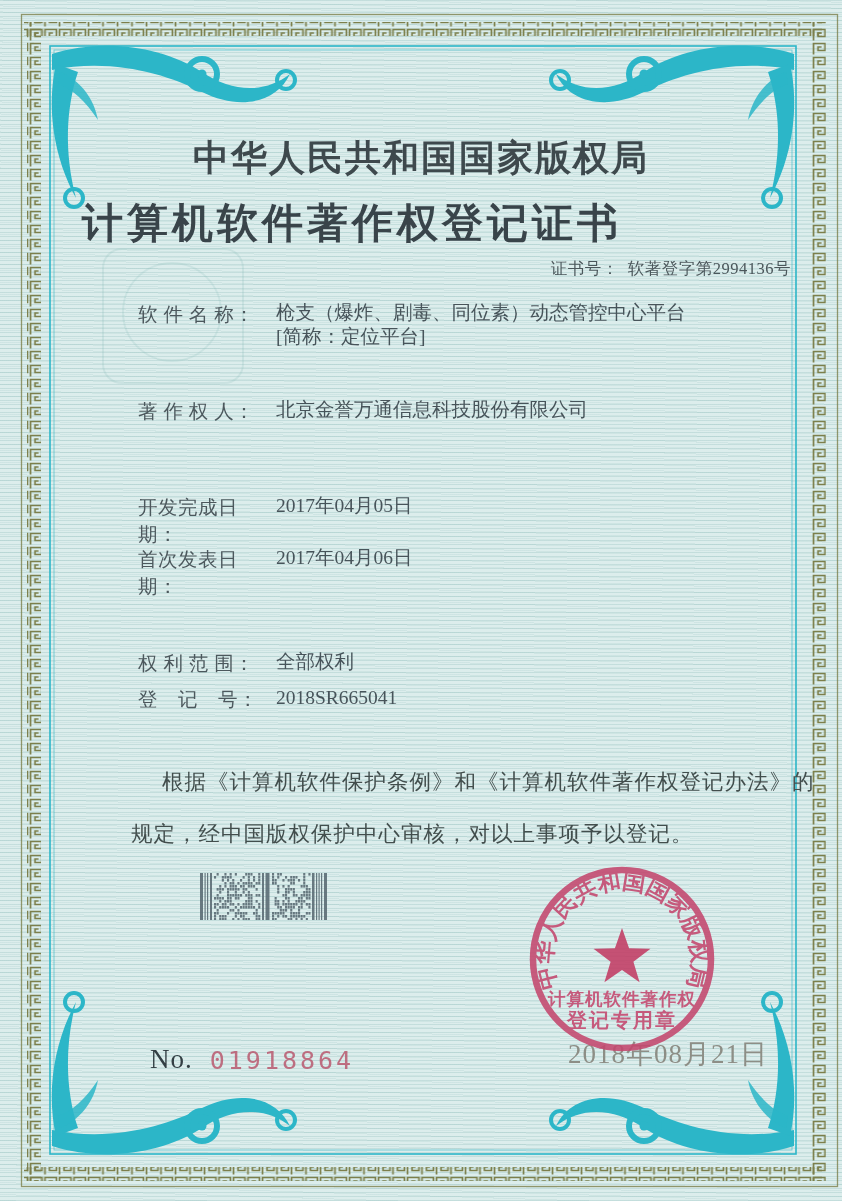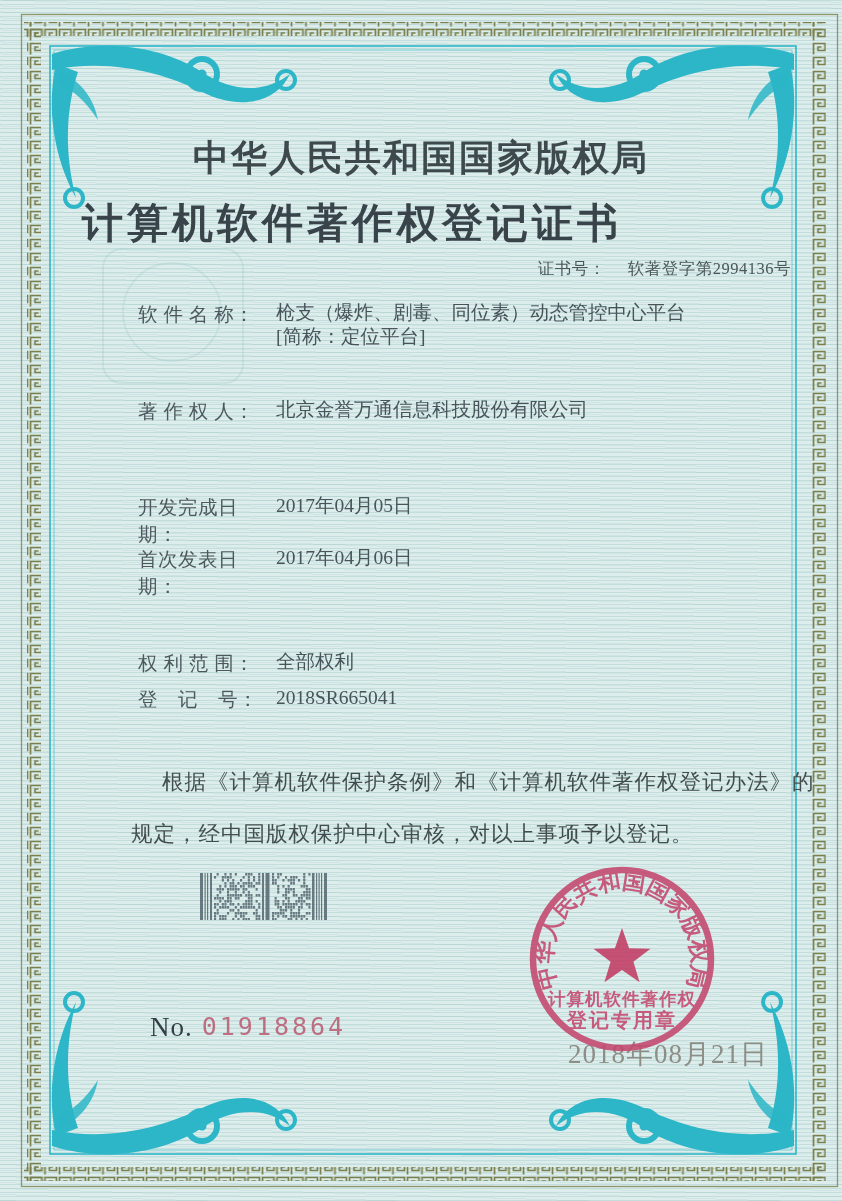--- a/index.html
+++ b/index.html
@@ -15,30 +15,30 @@
   svg.frame{position:absolute;left:0;top:0;z-index:1;}
   .emboss{position:absolute;left:102px;top:248px;width:138px;height:132px;z-index:0;
     border:2px solid rgba(128,182,178,.30);border-radius:20px;opacity:.65;}
   .emboss:after{content:"";position:absolute;left:18px;top:12px;width:96px;height:96px;
     border:2px solid rgba(128,182,178,.28);border-radius:50%;}
   .issuer{left:0;top:134px;width:842px;text-align:center;font-size:36px;font-weight:700;
     color:#3e494d;letter-spacing:2px;z-index:2;}
   .cert-title{left:0;top:196px;width:704px;text-align:center;font-size:41px;font-weight:700;
     color:#39444a;letter-spacing:4px;z-index:2;}
   .cert-no{right:51px;top:258px;font-size:16.5px;color:#4b575b;z-index:2;letter-spacing:.5px;}
-  .cert-no .lbl{margin-right:22px;}
+  .cert-no .lbl{margin-right:9px;}
   .frow{position:absolute;left:138px;z-index:2;color:#4c585d;font-size:19.5px;}
   .flabel{display:inline-block;width:130px;letter-spacing:.5px;}
   .fvalue{position:absolute;left:138px;top:0;width:520px;white-space:nowrap;color:#47545a;}
   .fvalue .vline{line-height:23.5px;}
   .stmt{position:absolute;z-index:2;font-size:21.5px;letter-spacing:1px;color:#424e4d;white-space:nowrap;}
   .barcode{left:200px;top:873px;z-index:2;}
   .sealwrap{left:520px;top:862px;width:205px;height:205px;z-index:4;}
   .seal-date{left:552px;top:1036px;z-index:3;font-size:27px;color:#8d8e86;letter-spacing:1px;margin-left:16px;}
-  .no-line{left:150px;top:1012px;z-index:2;display:flex;align-items:flex-start;gap:9px;}
+  .no-line{left:150px;top:1044px;z-index:2;display:flex;align-items:flex-end;gap:17px;}
   .no-label{font-size:27px;color:#333f44;letter-spacing:1px;}
   .no-value{font-family:"DejaVu Sans Mono","Liberation Mono",monospace;font-size:25px;
     color:rgba(185,88,110,.85);letter-spacing:3px;}
 </style>
 </head>
 <body>
 
 <div class="page">
 
   <svg class="frame" width="842" height="1201" viewBox="0 0 842 1201">

